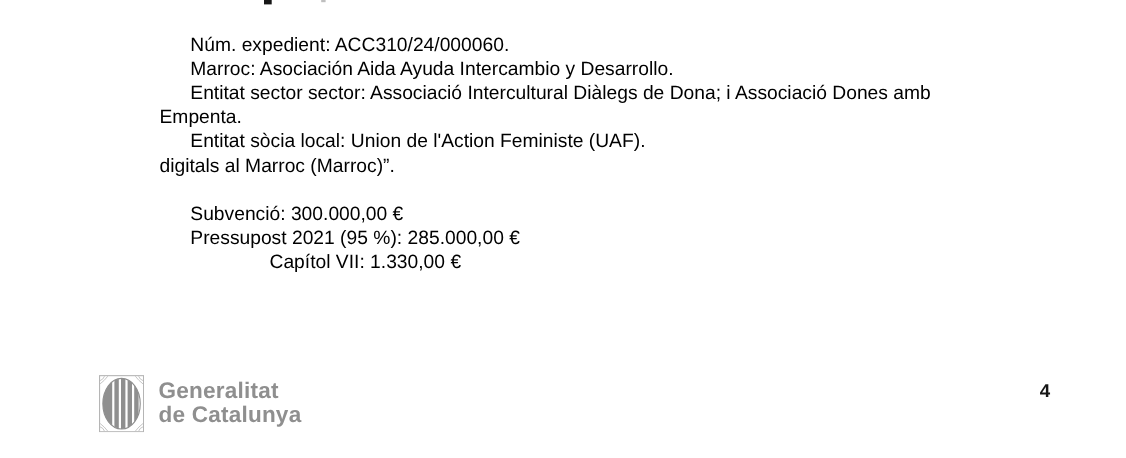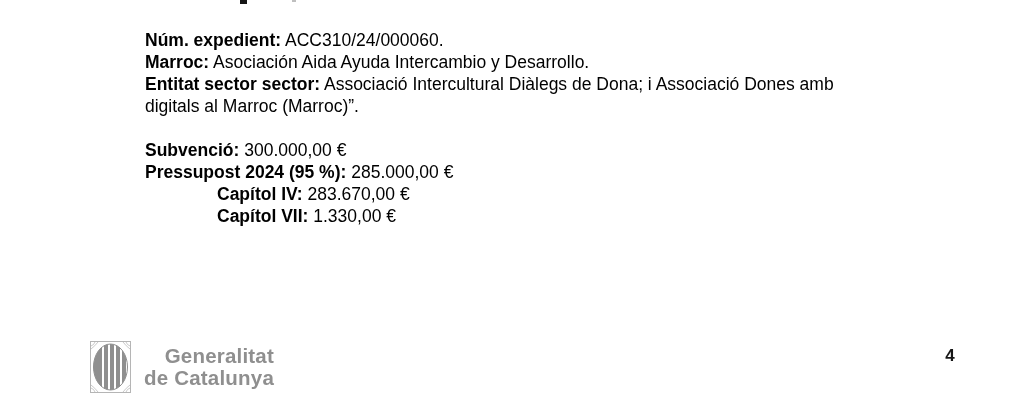--- a/index.html
+++ b/index.html
@@ -25,31 +25,30 @@
 
   .doc-lines {
     position: absolute;
     left: 145px;
     top: 29px;
     font-size: 17.5px;
     line-height: 22px;
     white-space: nowrap;
   }
   .doc-line { height: 22px; }
-  .doc-line .lbl { font-weight: bold; }
+  .doc-line .lbl { font-weight: normal; margin-left: 28px; }
   .doc-line.indent-1 { padding-left: 72px; }
   .doc-line.blank-before { margin-top: 22px; }
 
   .footer-logo {
     position: absolute;
     left: 90px;
     top: 341px;
     display: flex;
     align-items: flex-start;
-    text-align: right;
   }
   .emblem { display: block; }
   .wordmark {
     margin-left: 13px;
     padding-top: 4px;
     font-weight: bold;
     font-size: 20.5px;
     line-height: 22px;
     color: #8f8f8f;
     letter-spacing: 0.2px;
@@ -69,24 +68,25 @@
 </head>
 <body>
 
 <div class="frag f1"></div>
 <div class="frag f2"></div>
 
 <div class="doc-lines" id="doc-lines">
     <div class="doc-line indent-0"><span class="lbl">Núm. expedient:</span> <span>ACC310/24/000060.</span></div>
     <div class="doc-line indent-0"><span class="lbl">Marroc:</span> <span>Asociación Aida Ayuda Intercambio y Desarrollo.</span></div>
     <div class="doc-line indent-0"><span class="lbl">Entitat sector sector:</span> <span>Associació Intercultural Diàlegs de Dona; i Associació Dones amb</span></div>
+    <div class="doc-line indent-0"><span>Empenta.</span></div>
+    <div class="doc-line indent-0"><span class="lbl">Entitat sòcia local:</span> <span>Union de l'Action Feministe (UAF).</span></div>
     <div class="doc-line indent-0"><span>digitals al Marroc (Marroc)”.</span></div>
     <div class="doc-line indent-0 blank-before"><span class="lbl">Subvenció:</span> <span>300.000,00 €</span></div>
-    <div class="doc-line indent-0"><span class="lbl">Pressupost 2024 (95 %):</span> <span>285.000,00 €</span></div>
-    <div class="doc-line indent-1"><span class="lbl">Capítol IV:</span> <span>283.670,00 €</span></div>
+    <div class="doc-line indent-0"><span class="lbl">Pressupost 2021 (95 %):</span> <span>285.000,00 €</span></div>
     <div class="doc-line indent-1"><span class="lbl">Capítol VII:</span> <span>1.330,00 €</span></div>
   </div>
 
 <div class="footer-logo">
   <svg class="emblem" width="41" height="52" viewBox="0 0 41 52" xmlns="http://www.w3.org/2000/svg">
 
     <rect x="0.5" y="0.5" width="40" height="51" fill="none" stroke="#b5b5b5" stroke-width="1"></rect>
     <path d="M1 8 Q5 5 8 1 M1 5 Q4 4 5 1" fill="none" stroke="#bdbdbd" stroke-width="0.8"></path>
     <path d="M33 1 Q36 5 40 8 M36 1 Q37 4 40 5" fill="none" stroke="#bdbdbd" stroke-width="0.8"></path>
     <path d="M1 44 Q5 47 8 51 M1 47 Q4 48 5 51" fill="none" stroke="#bdbdbd" stroke-width="0.8"></path>

